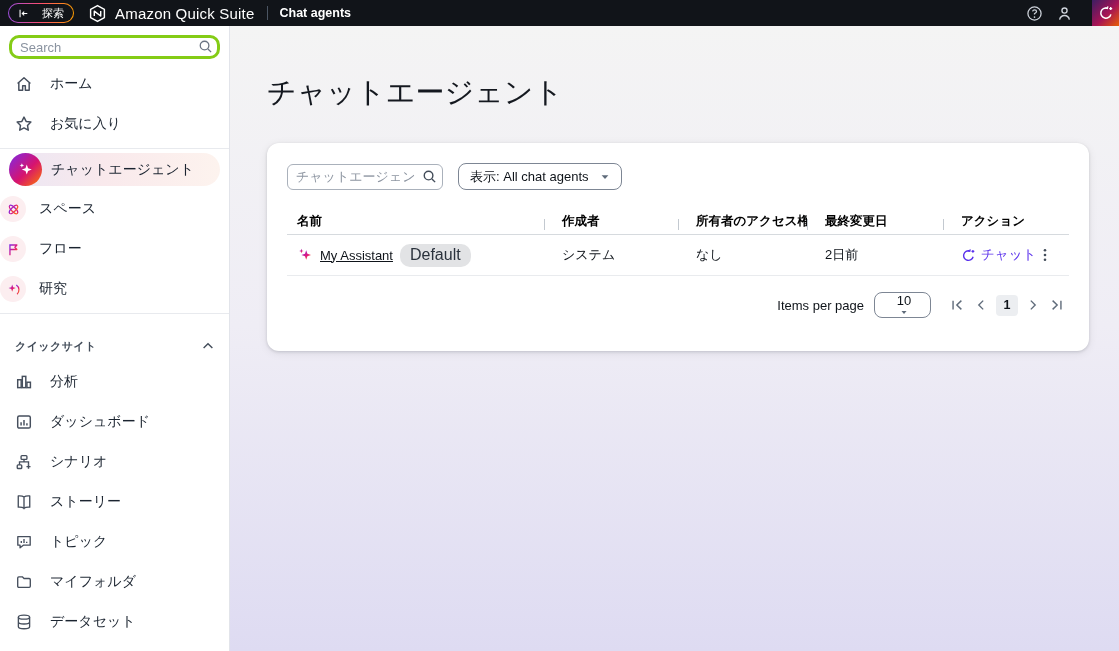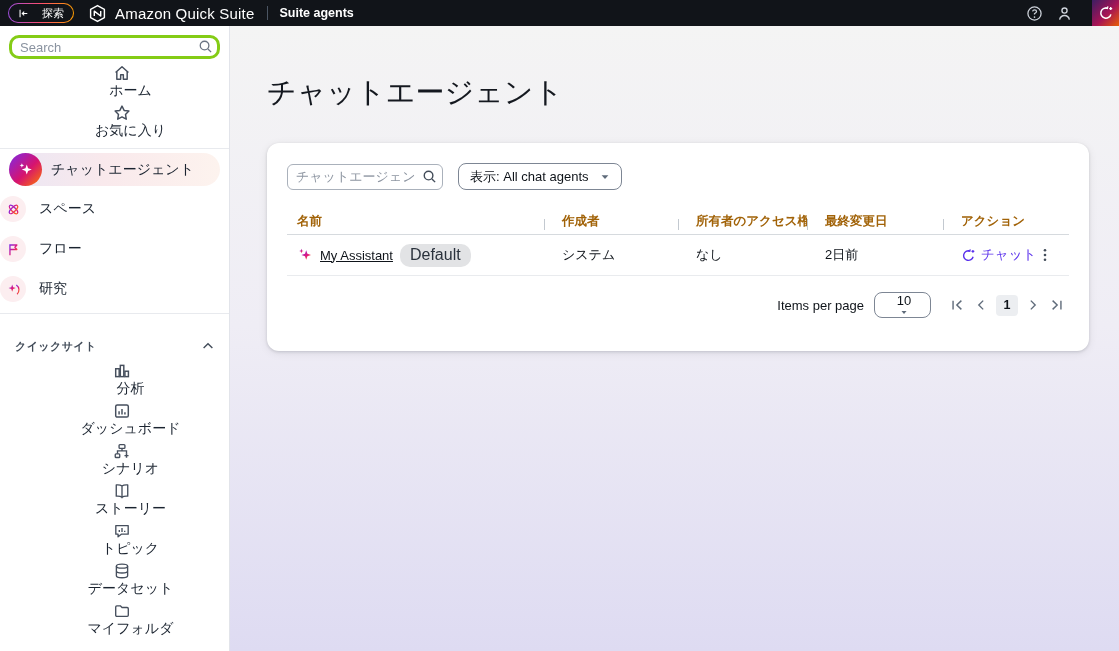--- a/index.html
+++ b/index.html
@@ -20,21 +20,21 @@
 
   
   .shell { display:flex; height:625px; }
 
   
   .sidebar { width:230px; background:#fff; border-right:1px solid #e2e4ea; flex:none; }
   .sb-search { margin:9px 9px 5px 9px; position:relative; }
   .sb-search input { width:100%; height:24px; border:3px solid #84cc16; border-radius:10px; padding:0 26px 0 8px; font-size:13px; color:#16191f; font-family:inherit; outline:none; }
   .sb-search input::placeholder { color:#8a93a0; }
   .sb-search .mag { position:absolute; right:7px; top:4px; width:15px; height:15px; color:#6b7483; }
-  .sb-item { height:40px; display:flex; align-items:center; padding-left:15px; font-size:14px; color:#1b2430; cursor:pointer;flex-direction:column; }
+  .sb-item { height:40px; display:flex; align-items:center; padding-left:15px; font-size:14px; color:#1b2430; cursor:pointer; }
   .sb-item .ic { width:18px; height:18px; color:#464f5d; flex:none; }
   .sb-item .lbl { margin-left:17px; }
   .sb-div { height:1px; background:#e8eaee; margin:4px 0; }
   .agent-item { height:40px; display:flex; align-items:center; cursor:pointer; }
   .agent-item .bubble { width:26px; height:26px; border-radius:50%; background:#fceef0; display:grid; place-items:center; flex:none; }
   .agent-item .bubble svg { width:15px; height:15px; }
   .agent-item .lbl { margin-left:13px; font-size:14px; color:#1b2430; }
   .agent-selected { margin:4px 9px 3px 9px; height:33px; border-radius:17px; display:flex; align-items:center;
       background:linear-gradient(90deg,#ebe6f4 0%,#f9e9ec 45%,#fdf3ee 100%); cursor:pointer; }
   .agent-selected .grad-circle { width:33px; height:33px; border-radius:50%; flex:none;
@@ -56,21 +56,21 @@
   .tbl-search { position:relative; width:156px; }
   .tbl-search input { width:156px; height:26px; border:1px solid #aab1bb; border-radius:6px; padding:0 24px 0 8px; font-size:13px; font-family:inherit; outline:none; }
   .tbl-search input::placeholder { color:#8d95a1; }
   .tbl-search .mag { position:absolute; right:6px; top:5px; width:15px; height:15px; color:#424c59; }
   .view-dd { height:27px; border:1px solid #7d8694; border-radius:8px; display:flex; align-items:center; gap:10px; padding:0 10px 0 11px; font-size:13px; color:#0f141a; cursor:pointer; background:#fff; }
   .view-dd .caret { width:12px; height:12px; color:#5f6b7a; }
 
   .tbl { margin-top:18px; }
   .thead, .trow { display:grid; grid-template-columns:257px 134px 129px 136px 1fr; align-items:center; }
   .thead { height:27px; border-bottom:1px solid #d6dade; }
-  .th { font-size:12.5px; font-weight:bold; color:#a16207; padding-left:18px; position:relative; white-space:nowrap; overflow:hidden; }
+  .th { font-size:12.5px; font-weight:bold; color:#000000; padding-left:18px; position:relative; white-space:nowrap; overflow:hidden; }
   .th:first-child { padding-left:10px; }
   .th + .th::before { content:""; position:absolute; left:0; top:6px; width:1px; height:15px; background:#c3c9d0; }
   .trow { height:41px; border-bottom:1px solid #e9ebee; font-size:13px; color:#0f141a; }
   .td { padding-left:18px; white-space:nowrap; overflow:hidden; }
   .td:first-child { padding-left:10px; }
   .name-cell { display:flex; align-items:center; gap:7px; }
   .name-cell svg { width:16px; height:16px; flex:none; }
   .name-link { color:#0f141a; text-decoration:underline; cursor:pointer; font-size:13px; }
   .badge { background:#e2e3e5; color:#2a323c; border-radius:10px; padding:2.5px 10px; font-size:16px; }
   .action-cell { display:flex; align-items:center; }
@@ -111,21 +111,21 @@
     </div>
   </div>
   <div class="brand">
     <svg width="19" height="19" viewBox="0 0 16 16" fill="none" stroke="#fff" stroke-width="1.2">
       <path d="M8 1.3l5.8 3.3v6.8L8 14.7l-5.8-3.3V4.6z" stroke-linejoin="round"></path>
       <path d="M5.3 10.1V6l5.4 4.1V5.9" stroke-linejoin="round"></path>
     </svg>
     <span class="brand-name">Amazon Quick Suite</span>
   </div>
   <div class="tb-sep"></div>
-  <span class="crumb">Suite agents</span>
+  <span class="crumb">Chat agents</span>
   <div class="tb-right">
     <svg class="tb-icon" viewBox="0 0 16 16" fill="none" stroke="currentColor" stroke-width="1.2">
       <circle cx="8" cy="8" r="6.2"></circle>
       <path d="M6.2 6.1c.2-1 1-1.6 1.9-1.6 1 0 1.8.7 1.8 1.6 0 1.2-1.3 1.3-1.9 2.1v.7"></path>
       <circle cx="8" cy="11.4" r=".8" fill="currentColor" stroke="none"></circle>
     </svg>
     <svg class="tb-icon" viewBox="0 0 16 16" fill="none" stroke="currentColor" stroke-width="1.3">
       <circle cx="8" cy="5.2" r="2.4"></circle>
       <path d="M3.4 13.7c.6-2.5 2.4-3.8 4.6-3.8s4 1.3 4.6 3.8"></path>
     </svg>
@@ -245,30 +245,30 @@
     </div>
     <div class="sb-item">
       <svg class="ic" viewBox="0 0 16 16" fill="none" stroke="currentColor" stroke-width="1.2">
           <path d="M2.5 3.2h11v7.6H7.4l-2.9 2.4v-2.4H2.5z" stroke-linejoin="round"></path>
           <path d="M5.6 8.8V7.2M8 8.8V5.4M10.4 8.8V7.8"></path>
         </svg>
       <span class="lbl">トピック</span>
     </div>
     <div class="sb-item">
       <svg class="ic" viewBox="0 0 16 16" fill="none" stroke="currentColor" stroke-width="1.2">
+          <path d="M2.4 4.4c0-.6.4-1 1-1h3.1L8 4.9h4.6c.6 0 1 .4 1 1v5.9c0 .6-.4 1-1 1H3.4c-.6 0-1-.4-1-1z" stroke-linejoin="round"></path>
+        </svg>
+      <span class="lbl">マイフォルダ</span>
+    </div>
+    <div class="sb-item">
+      <svg class="ic" viewBox="0 0 16 16" fill="none" stroke="currentColor" stroke-width="1.2">
           <ellipse cx="8" cy="3.7" rx="5" ry="1.8"></ellipse>
           <path d="M3 3.7v8.5c0 1 2.2 1.8 5 1.8s5-.8 5-1.8V3.7M3 8c0 1 2.2 1.8 5 1.8S13 9 13 8"></path>
         </svg>
       <span class="lbl">データセット</span>
-    </div>
-    <div class="sb-item">
-      <svg class="ic" viewBox="0 0 16 16" fill="none" stroke="currentColor" stroke-width="1.2">
-          <path d="M2.4 4.4c0-.6.4-1 1-1h3.1L8 4.9h4.6c.6 0 1 .4 1 1v5.9c0 .6-.4 1-1 1H3.4c-.6 0-1-.4-1-1z" stroke-linejoin="round"></path>
-        </svg>
-      <span class="lbl">マイフォルダ</span>
     </div>
   </div>
 
   <div class="main">
     <h1 class="page-title">チャットエージェント</h1>
 
     <div class="card">
       <div class="filters">
         <div class="tbl-search">
           <input type="text" placeholder="チャットエージェントを検索" style="">

